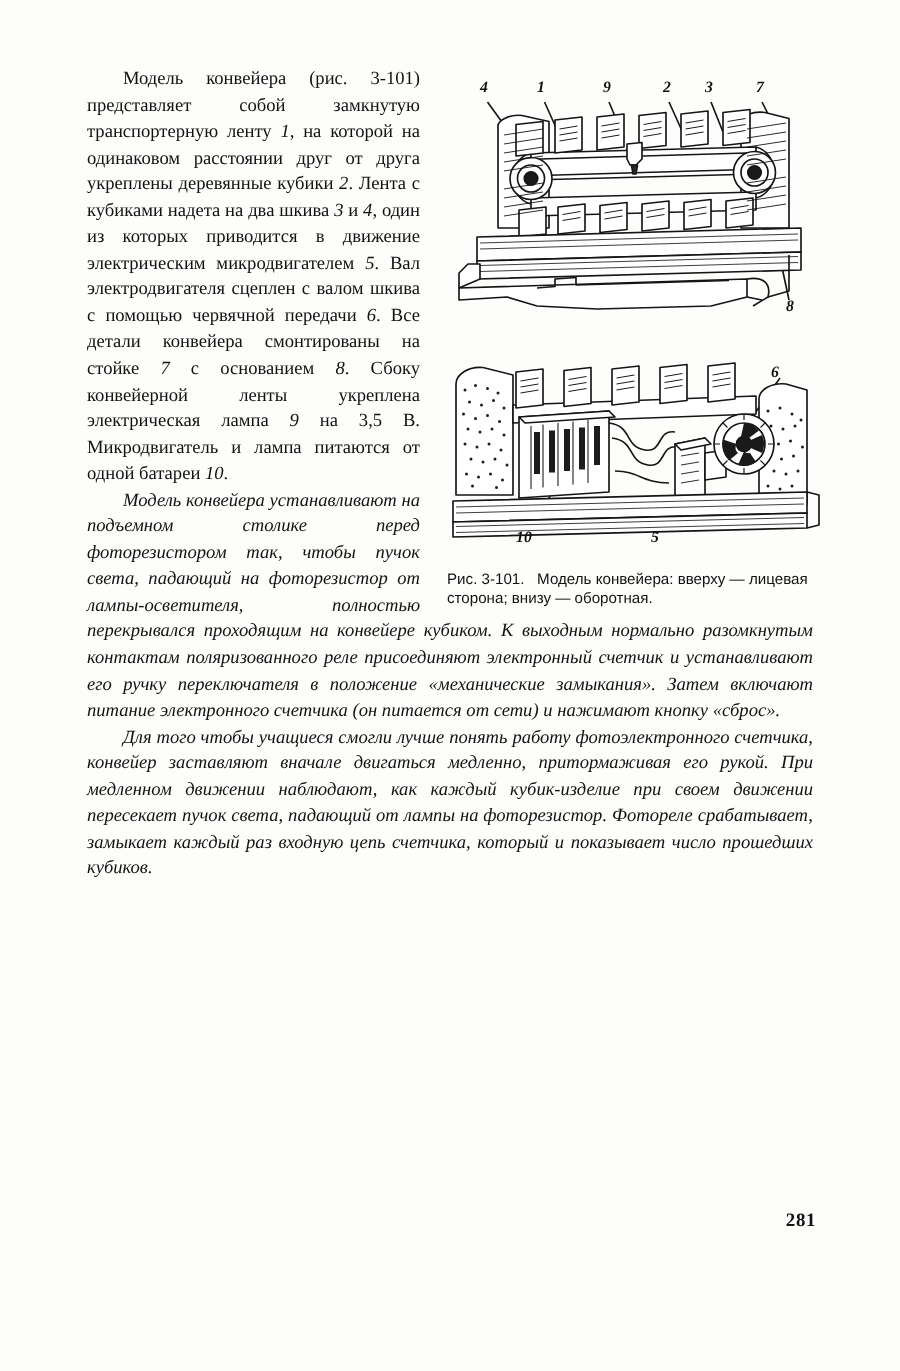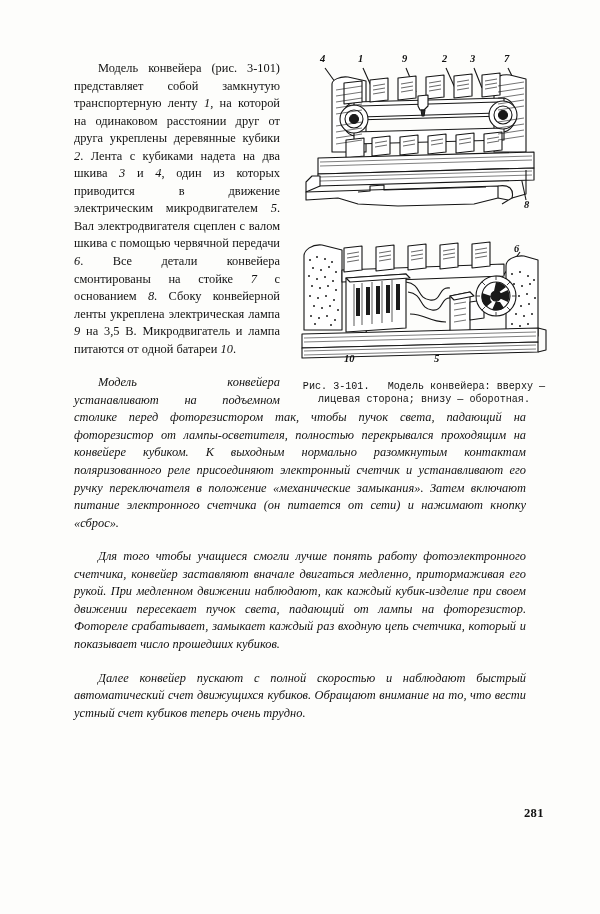--- a/index.html
+++ b/index.html
@@ -23,21 +23,21 @@
     left: 58px;
     top: 44px;
     width: 484px;
     font-size: 12.4px;
     line-height: 17.55px;
     text-align: justify;
     text-justify: inter-word;
     hyphens: manual;
   }
   #body-text p {
-    margin: 16px;
+    margin: 0;
     text-indent: 24px;
     text-align: justify;
   }
   #body-text p.cont { text-indent: 24px; font-style: italic; }
 
   
   #figure-float {
     float: right;
     width: 252px;
     height: 352px;
@@ -60,22 +60,22 @@
     width: 252px;
     background: transparent;
   }
   #fig-top { height: 178px; }
   #fig-bottom { height: 148px; margin-top: 8px; }
 
   .fig-caption {
     margin-top: 6px;
     font-size: 10.1px;
     line-height: 13.4px;
-    text-align: center;
-    font-family: Liberation Mono, monospace;
+    text-align: left;
+    font-family: Liberation Sans, sans-serif;
   }
   .fig-caption .lead { font-weight: normal; }
 
   
   .callout {
     position: absolute;
     font-family: "Liberation Serif", "DejaVu Serif", serif;
     font-style: italic;
     font-size: 10.5px;
     font-weight: 700;
@@ -344,18 +344,17 @@
   </div>
 
   <div id="body-text">
 
     <div id="figure-float"></div>
 
     <p><span>Модель конвейера (рис. 3-101) представляет собой замкнутую транспортерную ленту </span><span class="ital">1</span><span>, на которой на одинаковом расстоянии друг от друга укреплены деревянные кубики </span><span class="ital">2</span><span>. Лента с кубиками надета на два шкива </span><span class="ital">3</span><span> и </span><span class="ital">4</span><span>, один из которых приводится в движение электрическим микродвигателем </span><span class="ital">5</span><span>. Вал электродвигателя сцеплен с валом шкива с помощью червячной передачи </span><span class="ital">6</span><span>. Все детали конвейера смонтированы на стойке </span><span class="ital">7</span><span> с основанием </span><span class="ital">8</span><span>. Сбоку конвейерной ленты укреплена электрическая лампа </span><span class="ital">9</span><span> на 3,5 В. Микродвигатель и лампа питаются от одной батареи </span><span class="ital">10</span><span>.</span></p>
 
     <p class="cont">Модель конвейера устанавливают на подъемном столике перед фоторезистором так, чтобы пучок света, падающий на фоторезистор от лампы-осветителя, полностью перекрывался проходящим на конвейере кубиком. К выходным нормально разомкнутым контактам поляризованного реле присоединяют электронный счетчик и устанавливают его ручку переключателя в положение «механические замыкания». Затем включают питание электронного счетчика (он питается от сети) и нажимают кнопку «сброс».</p>
     <p class="cont">Для того чтобы учащиеся смогли лучше понять работу фотоэлектронного счетчика, конвейер заставляют вначале двигаться медленно, притормаживая его рукой. При медленном движении наблюдают, как каждый кубик-изделие при своем движении пересекает пучок света, падающий от лампы на фоторезистор. Фотореле срабатывает, замыкает каждый раз входную цепь счетчика, который и показывает число прошедших кубиков.</p>
-    <p class="cont">Далее конвейер пускают с полной скоростью и наблюдают быстрый автоматический счет движущихся кубиков. Обращают внимание на то, что вести устный счет кубиков теперь очень трудно.</p>
   </div>
 
   <div id="page-number">281</div>
 
 </div>
 
 </body></html>

